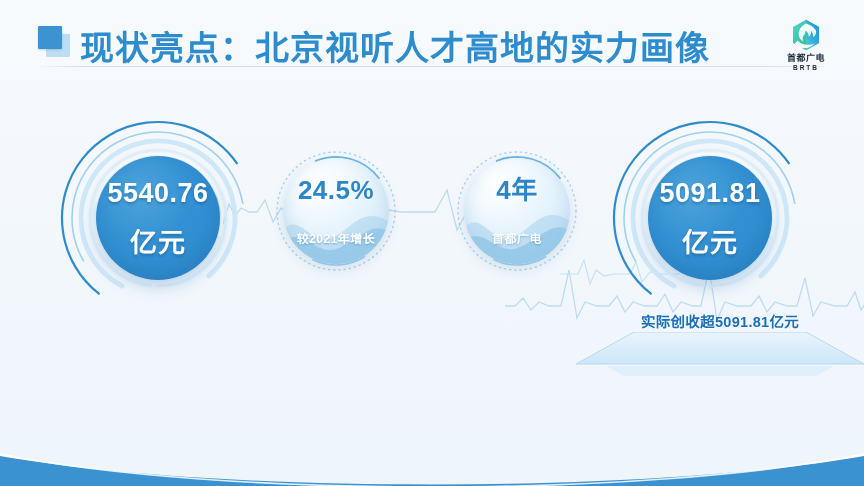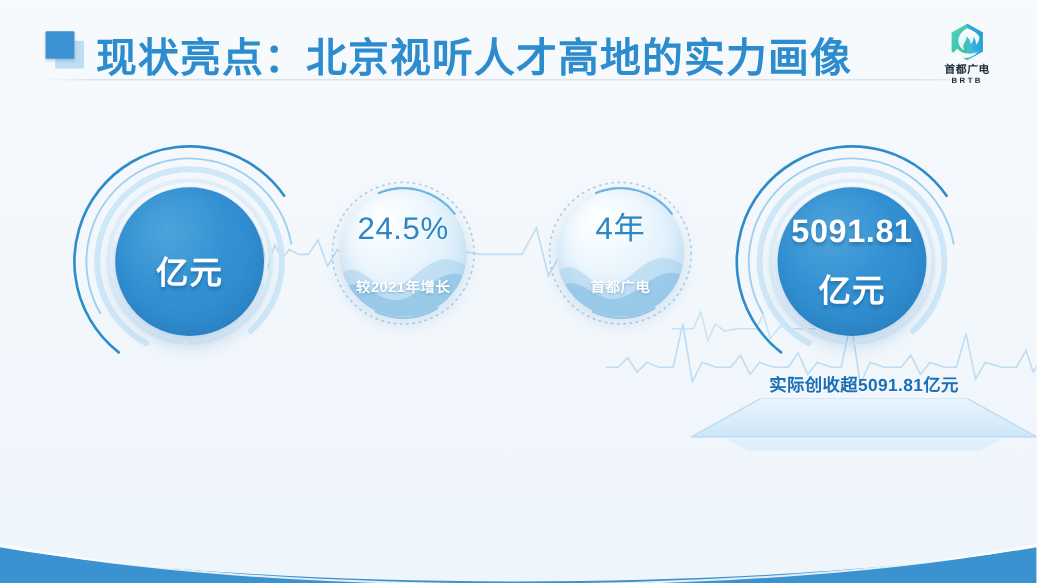--- a/index.html
+++ b/index.html
@@ -64,21 +64,21 @@
   .sph .ball{
     position:absolute;left:10px;top:10px;width:106px;height:106px;border-radius:50%;
     background:
       radial-gradient(circle at 34% 24%,#ffffff 0%,#f2f9fe 26%,#e0f0fb 58%,#cbe6f8 100%);
     box-shadow:0 5px 14px rgba(90,140,180,.22), inset 0 -8px 16px rgba(120,175,215,.30);
     overflow:hidden;
   }
   .sph .wave{position:absolute;left:0;bottom:0;width:106px;height:56px;}
   .sph .txt{position:absolute;inset:0;display:flex;flex-direction:column;
             align-items:center;justify-content:center;}
-  .sph .big{font-size:26px;font-weight:normal;color:#2d86c6;line-height:30px;
+  .sph .big{font-size:26px;font-weight:bold;color:#2d86c6;line-height:30px;
             letter-spacing:.5px;text-shadow:0 1px 1px rgba(255,255,255,.85);}
   .sph .sub{font-size:12px;font-weight:bold;color:#ffffff;line-height:16px;
             margin-top:26px;letter-spacing:.5px;
             text-shadow:0 1px 2px rgba(70,130,175,.55);}
   #circle-2{left:273px;top:148px;}
   #circle-3{left:454px;top:148px;}
 
   
   .ped{position:absolute;width:288px;}
   .ped .cap{position:relative;z-index:3;text-align:center;
@@ -166,20 +166,21 @@
 
   <div class="bigc" id="circle-1">
     <svg class="rings" viewBox="0 0 200 200" aria-hidden="true">
       <circle cx="100" cy="100" r="96" fill="none" stroke="#2f8ccb" stroke-width="2.2" stroke-linecap="round" stroke-dasharray="330 700" transform="rotate(128 100 100)"></circle>
       <circle cx="100" cy="100" r="86" fill="none" stroke="#9fd0ee" stroke-width="1.6" stroke-linecap="round" stroke-dasharray="300 700" transform="rotate(150 100 100)"></circle>
       <circle cx="100" cy="100" r="77" fill="none" stroke="#cfe8f8" stroke-width="5" stroke-linecap="round" stroke-dasharray="390 700" transform="rotate(118 100 100)"></circle>
       <circle cx="100" cy="100" r="68" fill="none" stroke="#e3f1fb" stroke-width="3" stroke-linecap="round" stroke-dasharray="420 700" transform="rotate(96 100 100)"></circle>
       <circle cx="100" cy="100" r="64" fill="none" stroke="#ffffff" stroke-width="2.4" stroke-linecap="round" stroke-dasharray="200 700" transform="rotate(196 100 100)" opacity="0.95"></circle>
     </svg>
     <div class="core">
+      <div class="v1">5540.76</div>
       <div class="v2">亿元</div>
     </div>
   </div>
 
   <div class="sph" id="circle-2">
     <svg class="dots" viewBox="0 0 126 126" aria-hidden="true">
       <circle cx="63" cy="63" r="59" fill="none" stroke="#a8d4ef" stroke-width="1.4" stroke-dasharray="1.2 4" stroke-linecap="round"></circle>
       <circle cx="63" cy="63" r="54" fill="none" stroke="#6fb8e4" stroke-width="2" stroke-linecap="round" stroke-dasharray="70 400" transform="rotate(-112 63 63)"></circle>
       <circle cx="63" cy="63" r="54" fill="none" stroke="#9ecfed" stroke-width="1.6" stroke-linecap="round" stroke-dasharray="54 400" transform="rotate(58 63 63)"></circle>
     </svg>

